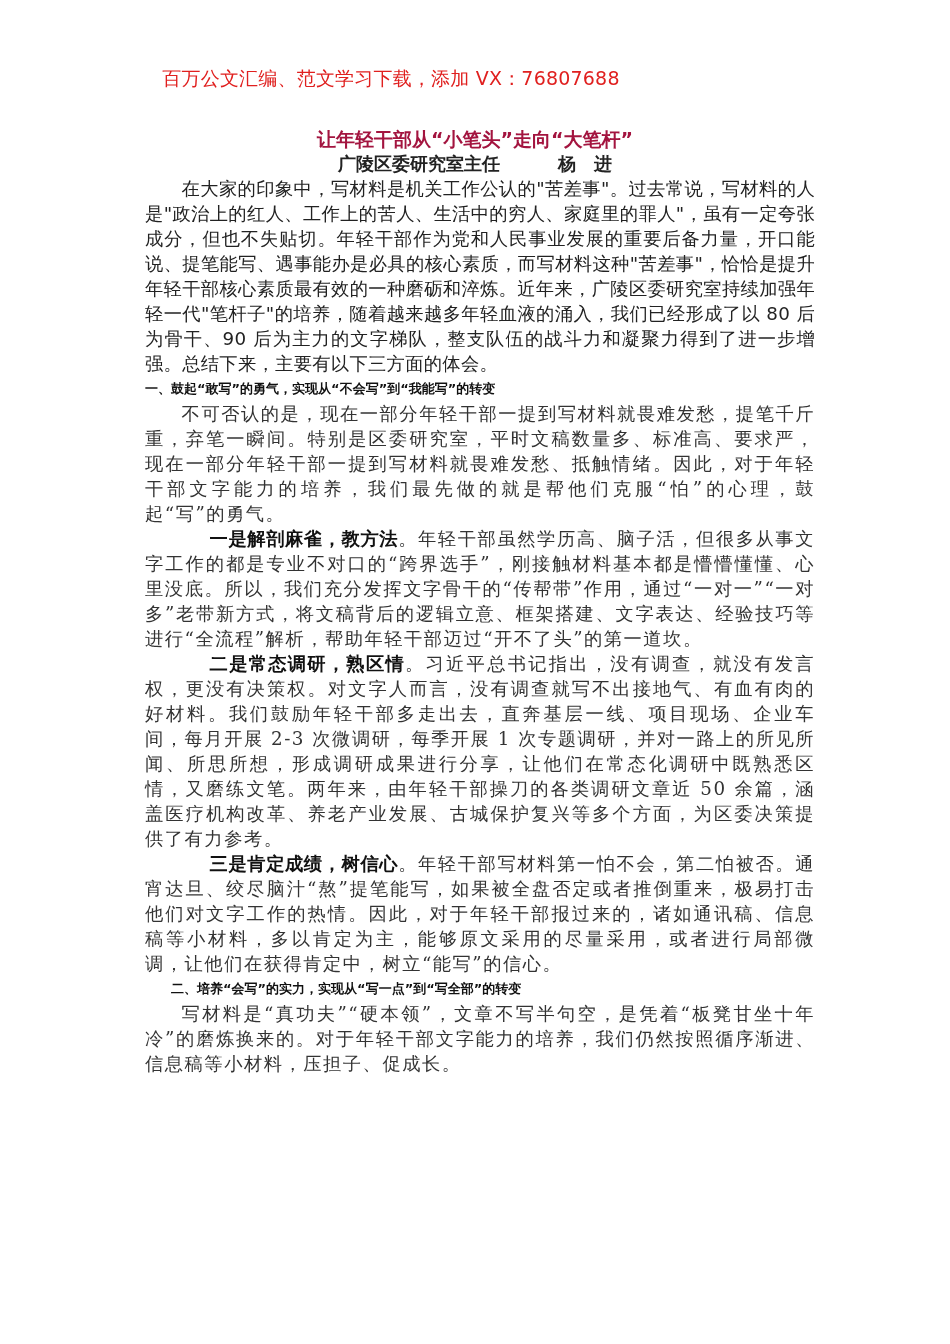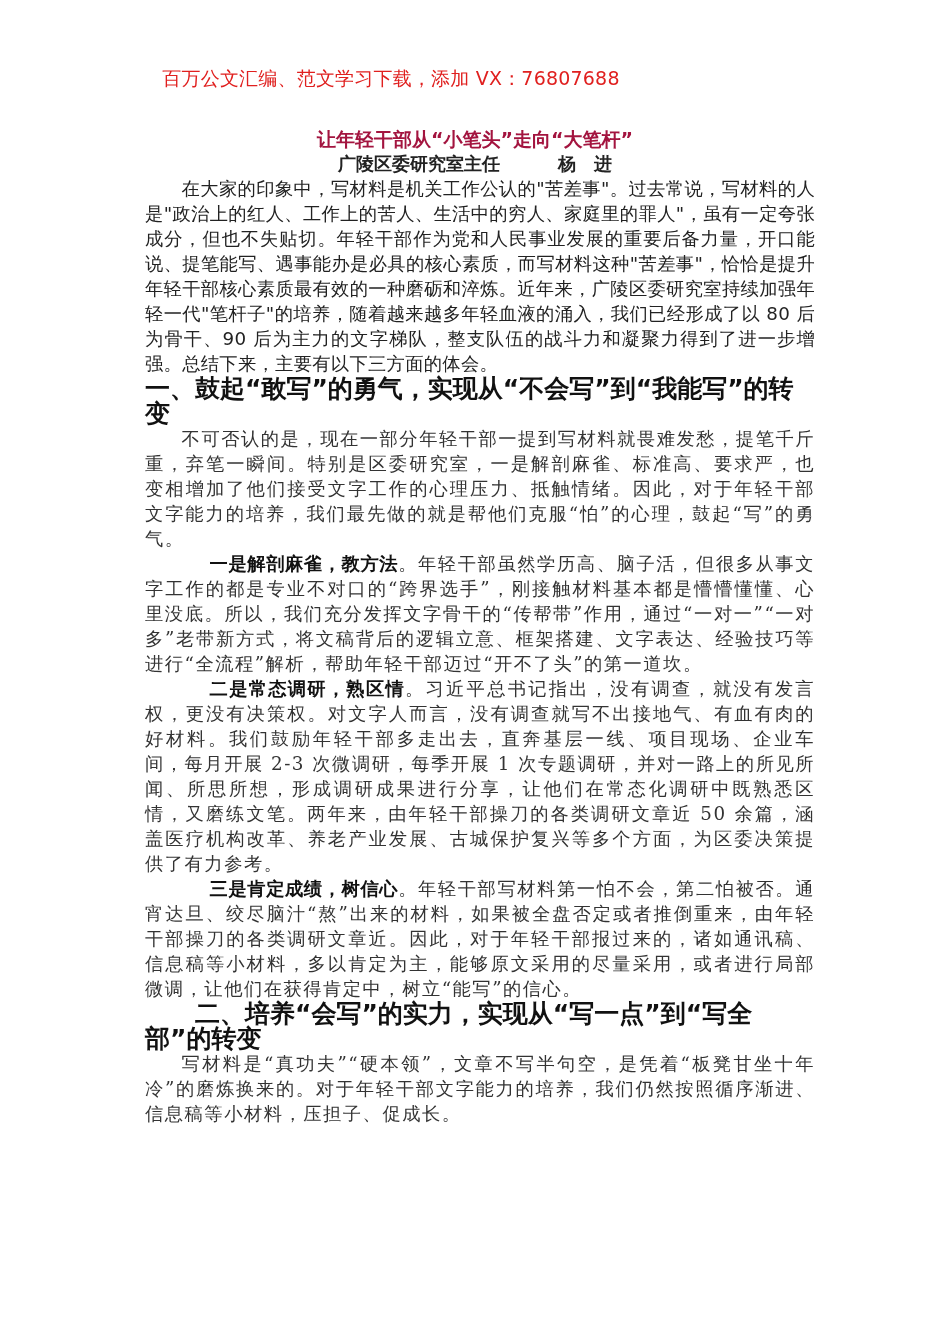--- a/index.html
+++ b/index.html
@@ -11,44 +11,44 @@
   .title { position: absolute; top: 127px; left: 0; width: 950px; text-align: center;
            font-size: 19px; font-weight: bold; color: #a3143f; font-family: "DejaVu Sans", sans-serif; }
   .byline { position: absolute; top: 152px; left: 0; width: 950px; text-align: center;
             font-size: 18px; color: #222; font-weight: bold; }
   .byline .gap { display: inline-block; width: 58px; }
   .body { position: absolute; top: 176px; left: 145px; width: 670px; }
   p { margin: 0; font-size: 18.3px; line-height: 25px; text-align: justify; text-align-last: left; }
   p.sans { font-family: "DejaVu Sans", sans-serif; letter-spacing: 0.3px; }
   p.serif { font-family: "DejaVu Serif", "Liberation Serif", serif; letter-spacing: 1.5px; color: #333; }
   .indent { text-indent: 2em; }
-  h2 { margin: 0; font-size: 25px; line-height: 25px; font-weight: bold; font-family: "DejaVu Sans", sans-serif; color: #111; }
+  h2 { margin: 0; font-size: 13px; line-height: 25px; font-weight: bold; font-family: "DejaVu Sans", sans-serif; color: #111; }
   h2.indented { text-indent: 2em; }
   .lead { font-weight: bold; font-family: "DejaVu Sans", sans-serif; color: #111; letter-spacing: 0.5px; margin-left: 28px; }
 </style>
 </head>
 <body>
 
 <div class="page">
   <div class="watermark">百万公文汇编、范文学习下载，添加 VX：76807688</div>
 
   <div class="title">让年轻干部从“小笔头”走向“大笔杆”</div>
   <div class="byline">
     <span>广陵区委研究室主任</span><span class="gap"></span><span>杨　进</span>
   </div>
 
   <div class="body">
     <p class="sans indent">在大家的印象中，写材料是机关工作公认的"苦差事"。过去常说，写材料的人是"政治上的红人、工作上的苦人、生活中的穷人、家庭里的罪人"，虽有一定夸张成分，但也不失贴切。年轻干部作为党和人民事业发展的重要后备力量，开口能说、提笔能写、遇事能办是必具的核心素质，而写材料这种"苦差事"，恰恰是提升年轻干部核心素质最有效的一种磨砺和淬炼。近年来，广陵区委研究室持续加强年轻一代"笔杆子"的培养，随着越来越多年轻血液的涌入，我们已经形成了以 80 后为骨干、90 后为主力的文字梯队，整支队伍的战斗力和凝聚力得到了进一步增强。总结下来，主要有以下三方面的体会。</p>
 
     <h2>一、鼓起“敢写”的勇气，实现从“不会写”到“我能写”的转变</h2>
-    <p class="serif indent">不可否认的是，现在一部分年轻干部一提到写材料就畏难发愁，提笔千斤重，弃笔一瞬间。特别是区委研究室，一是解剖麻雀、标准高、要求严，也变相增加了他们接受文字工作的心理压力、抵触情绪。因此，对于年轻干部文字能力的培养，我们最先做的就是帮他们克服“怕”的心理，鼓起“写”的勇气。</p>
+    <p class="serif indent">不可否认的是，现在一部分年轻干部一提到写材料就畏难发愁，提笔千斤重，弃笔一瞬间。特别是区委研究室，平时文稿数量多、标准高、要求严，现在一部分年轻干部一提到写材料就畏难发愁、抵触情绪。因此，对于年轻干部文字能力的培养，我们最先做的就是帮他们克服“怕”的心理，鼓起“写”的勇气。</p>
 
     <p class="serif indent"><span class="lead">一是解剖麻雀，教方法</span><span>。年轻干部虽然学历高、脑子活，但很多从事文字工作的都是专业不对口的“跨界选手”，刚接触材料基本都是懵懵懂懂、心里没底。所以，我们充分发挥文字骨干的“传帮带”作用，通过“一对一”“一对多”老带新方式，将文稿背后的逻辑立意、框架搭建、文字表达、经验技巧等进行“全流程”解析，帮助年轻干部迈过“开不了头”的第一道坎。</span></p>
 
     <p class="serif indent"><span class="lead">二是常态调研，熟区情</span><span>。习近平总书记指出，没有调查，就没有发言权，更没有决策权。对文字人而言，没有调查就写不出接地气、有血有肉的好材料。我们鼓励年轻干部多走出去，直奔基层一线、项目现场、企业车间，每月开展 2-3 次微调研，每季开展 1 次专题调研，并对一路上的所见所闻、所思所想，形成调研成果进行分享，让他们在常态化调研中既熟悉区情，又磨练文笔。两年来，由年轻干部操刀的各类调研文章近 50 余篇，涵盖医疗机构改革、养老产业发展、古城保护复兴等多个方面，为区委决策提供了有力参考。</span></p>
 
-    <p class="serif indent"><span class="lead">三是肯定成绩，树信心</span><span>。年轻干部写材料第一怕不会，第二怕被否。通宵达旦、绞尽脑汁“熬”出来的材料，如果被全盘否定或者推倒重来，由年轻干部操刀的各类调研文章近。因此，对于年轻干部报过来的，诸如通讯稿、信息稿等小材料，多以肯定为主，能够原文采用的尽量采用，或者进行局部微调，让他们在获得肯定中，树立“能写”的信心。</span></p>
+    <p class="serif indent"><span class="lead">三是肯定成绩，树信心</span><span>。年轻干部写材料第一怕不会，第二怕被否。通宵达旦、绞尽脑汁“熬”提笔能写，如果被全盘否定或者推倒重来，极易打击他们对文字工作的热情。因此，对于年轻干部报过来的，诸如通讯稿、信息稿等小材料，多以肯定为主，能够原文采用的尽量采用，或者进行局部微调，让他们在获得肯定中，树立“能写”的信心。</span></p>
 
     <h2 class="indented">二、培养“会写”的实力，实现从“写一点”到“写全部”的转变</h2>
     <p class="serif indent">写材料是“真功夫”“硬本领”，文章不写半句空，是凭着“板凳甘坐十年冷”的磨炼换来的。对于年轻干部文字能力的培养，我们仍然按照循序渐进、信息稿等小材料，压担子、促成长。</p>
 
   </div>
 </div>
 
 </body></html>

